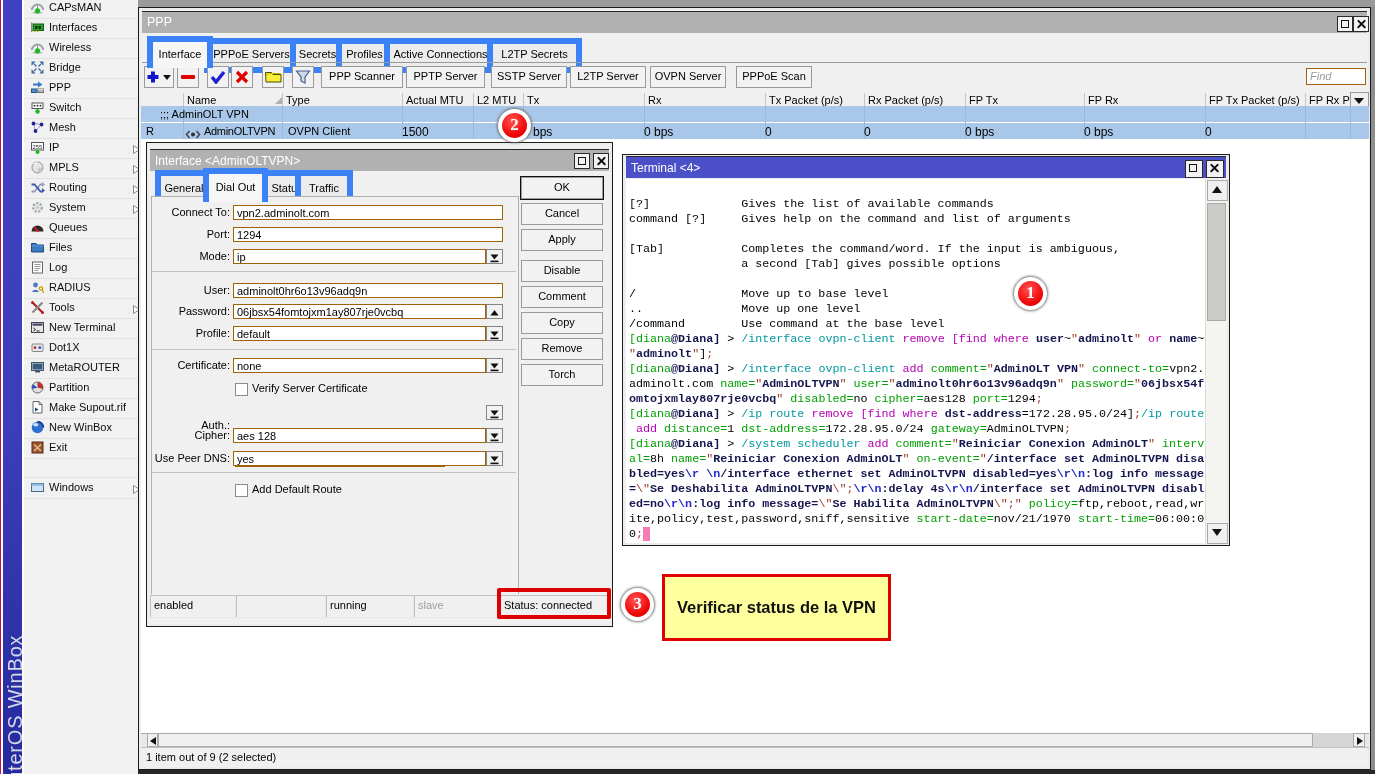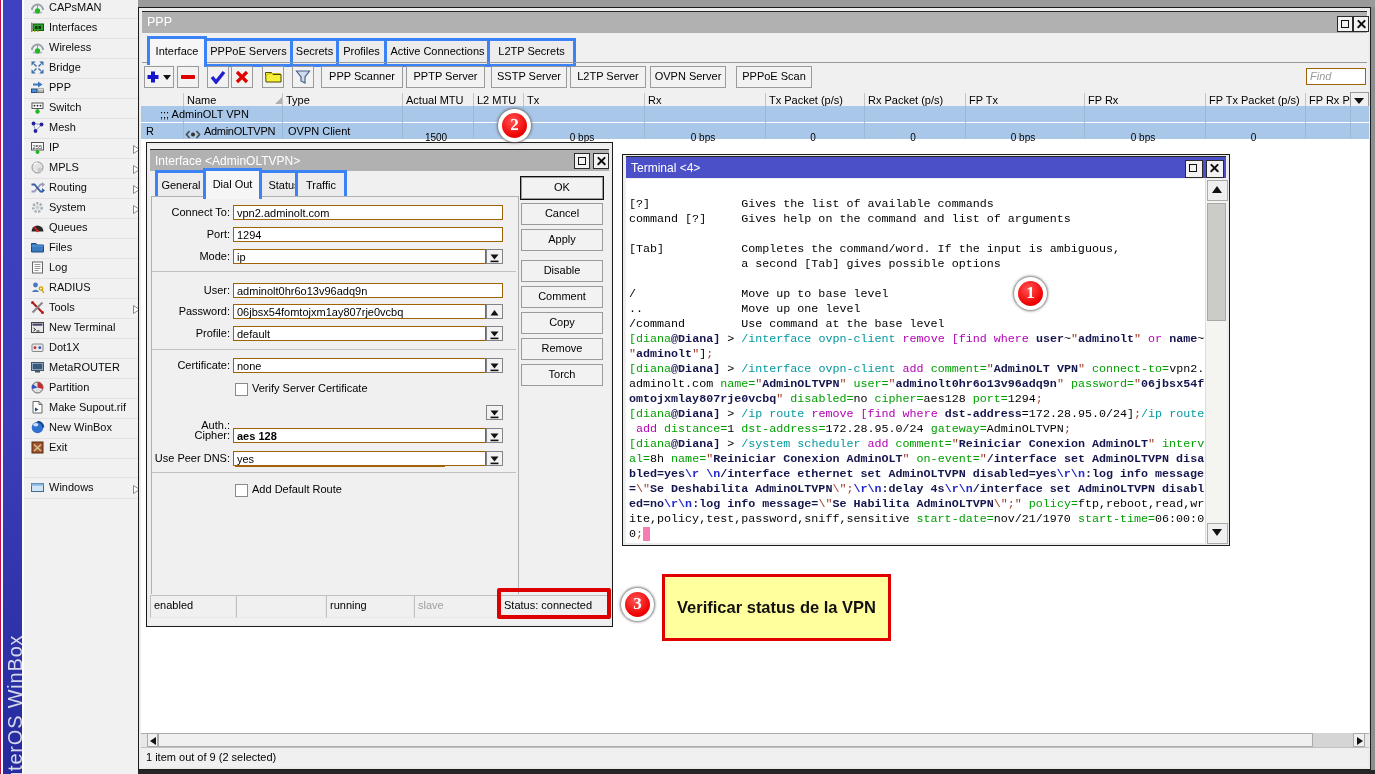--- a/index.html
+++ b/index.html
@@ -11,21 +11,21 @@
 .mi svg{position:absolute;left:6px;top:2px;}
 .mi .arr{position:absolute;right:4px;top:5px;width:7px;height:9px;}
 .win{position:absolute;background:#f0f0f0;border:1px solid #1c1c1c;box-shadow:inset 0 0 0 2px #ececec;}
 .tbar{position:absolute;left:3px;right:3px;top:3px;height:22px;background:#b1b1b1;color:#fff;border-top:1px solid #262626;box-sizing:border-box;}
 .tbar .t{position:absolute;left:5px;top:3px;font-size:12.5px;}
 .wbtn{position:absolute;width:14px;height:14px;background:#f2f2f2;border:1px solid #2a2a2a;}
 .wbtn.mx:after{content:"";position:absolute;left:2.5px;top:2.5px;width:6px;height:6px;border:1.5px solid #111;}
 .wbtn.cl:before,.wbtn.cl:after{content:"";position:absolute;left:1.5px;top:5.8px;width:11px;height:2.2px;background:#111;border-radius:1px;}
 .wbtn.cl:before{transform:rotate(45deg);}
 .wbtn.cl:after{transform:rotate(-45deg);}
-.tab{position:absolute;background:#ececec;border:3px solid #3b82f6;color:#000;font-size:11px;}
+.tab{position:absolute;background:#ececec;border:6px solid #3b82f6;color:#000;font-size:11px;}
 .tab span{position:absolute;left:0;right:0;text-align:center;white-space:nowrap;}
 .tab.on{background:#f6f6f6;border-bottom:none;z-index:3;}
 .btn{position:absolute;background:#f2f2f2;border:1px solid #9a9a9a;font-size:11px;color:#000;}
 .btn span{position:absolute;left:0;right:0;text-align:center;}
 .inp{position:absolute;background:#fff;border:1px solid #a16207;box-sizing:border-box;}
 .inp span{position:absolute;left:3px;top:1px;font-size:11px;color:#000;white-space:nowrap;}
 .ddb{position:absolute;background:#f2f2f2;border:1px solid #848484;box-sizing:border-box;}
 .lab{position:absolute;font-size:11px;color:#000;text-align:right;white-space:nowrap;}
 .sep{position:absolute;height:1px;background:#c2c2c2;}
 .cb{position:absolute;width:11px;height:11px;background:#fff;border:1px solid #8a8a8a;}
@@ -34,21 +34,21 @@
 #termpre{position:absolute;margin:0;font-family:"Liberation Mono",monospace;font-size:11.7px;line-height:15px;color:#000;letter-spacing:0px;}
 #termpre .g{color:#00a000;}
 #termpre .t{color:#00989e;}
 #termpre .m{color:#b400b4;}
 #termpre .b{color:#16164e;font-weight:bold;}
 #termpre .q{color:#9c3a26;}
 #termpre .e{color:#2228cc;font-weight:bold;}
 #termpre .cur{background:#f87cb4;color:#f87cb4;}
 .hdrlab{position:absolute;top:2px;font-size:11px;color:#000;white-space:nowrap;}
 .cell{position:absolute;font-size:11px;color:#000;white-space:nowrap;}
-.cellr{position:absolute;font-size:10px;color:#000;white-space:nowrap;text-align:center;margin-top:7px;}
+.cellr{position:absolute;font-size:12px;color:#000;white-space:nowrap;text-align:left;}
 </style></head>
 <body>
 <div id="stage">
 
 <div class="abs" style="left:0;top:0;width:1px;height:774px;background:#c0104c;"></div>
 <div class="abs" style="left:1px;top:0;width:2px;height:774px;background:#fdfdfd;"></div>
 <div class="abs" id="bluebar" style="left:3px;top:0;width:19px;height:774px;background:linear-gradient(180deg,#3e42c2 0%,#3b3eb8 55%,#262a9e 100%);">
       <div class="vtext">RouterOS WinBox</div>
     </div>
 <div class="abs" style="left:22px;top:0;width:2px;height:774px;background:#fdfdfd;"></div>
@@ -506,21 +506,21 @@
         </svg></div>
 <div class="lab" style="left:5px;top:276px;width:78px;">Auth.:</div>
 <div class="inp" style="left:88px;top:262px;width:210px;height:15px;margin-top:47px;">
         <span>sha1</span>
       </div>
 <div class="ddb" style="left:339px;top:262px;width:17px;height:15px;"><svg width="15" height="12" viewBox="0 0 15 12">
           <path d="M3.5 2.5h8l-4 5z" fill="#111"></path>
           <rect x="3.5" y="8.6" width="8" height="1.6" fill="#111"></rect>
         </svg></div>
 <div class="lab" style="left:5px;top:286px;width:78px;">Cipher:</div>
-<div class="inp" style="left:86px;top:285px;width:253px;height:15px;font-weight:bold;">
+<div class="inp" style="left:86px;top:285px;width:253px;height:15px;">
         <span>aes 128</span>
       </div>
 <div class="ddb" style="left:339px;top:285px;width:17px;height:15px;"><svg width="15" height="12" viewBox="0 0 15 12">
           <path d="M3.5 2.5h8l-4 5z" fill="#111"></path>
           <rect x="3.5" y="8.6" width="8" height="1.6" fill="#111"></rect>
         </svg></div>
 <div class="lab" style="left:5px;top:309px;width:78px;">Use Peer DNS:</div>
 <div class="inp" style="left:86px;top:308px;width:253px;height:15px;">
         <span>yes</span>
       </div>

